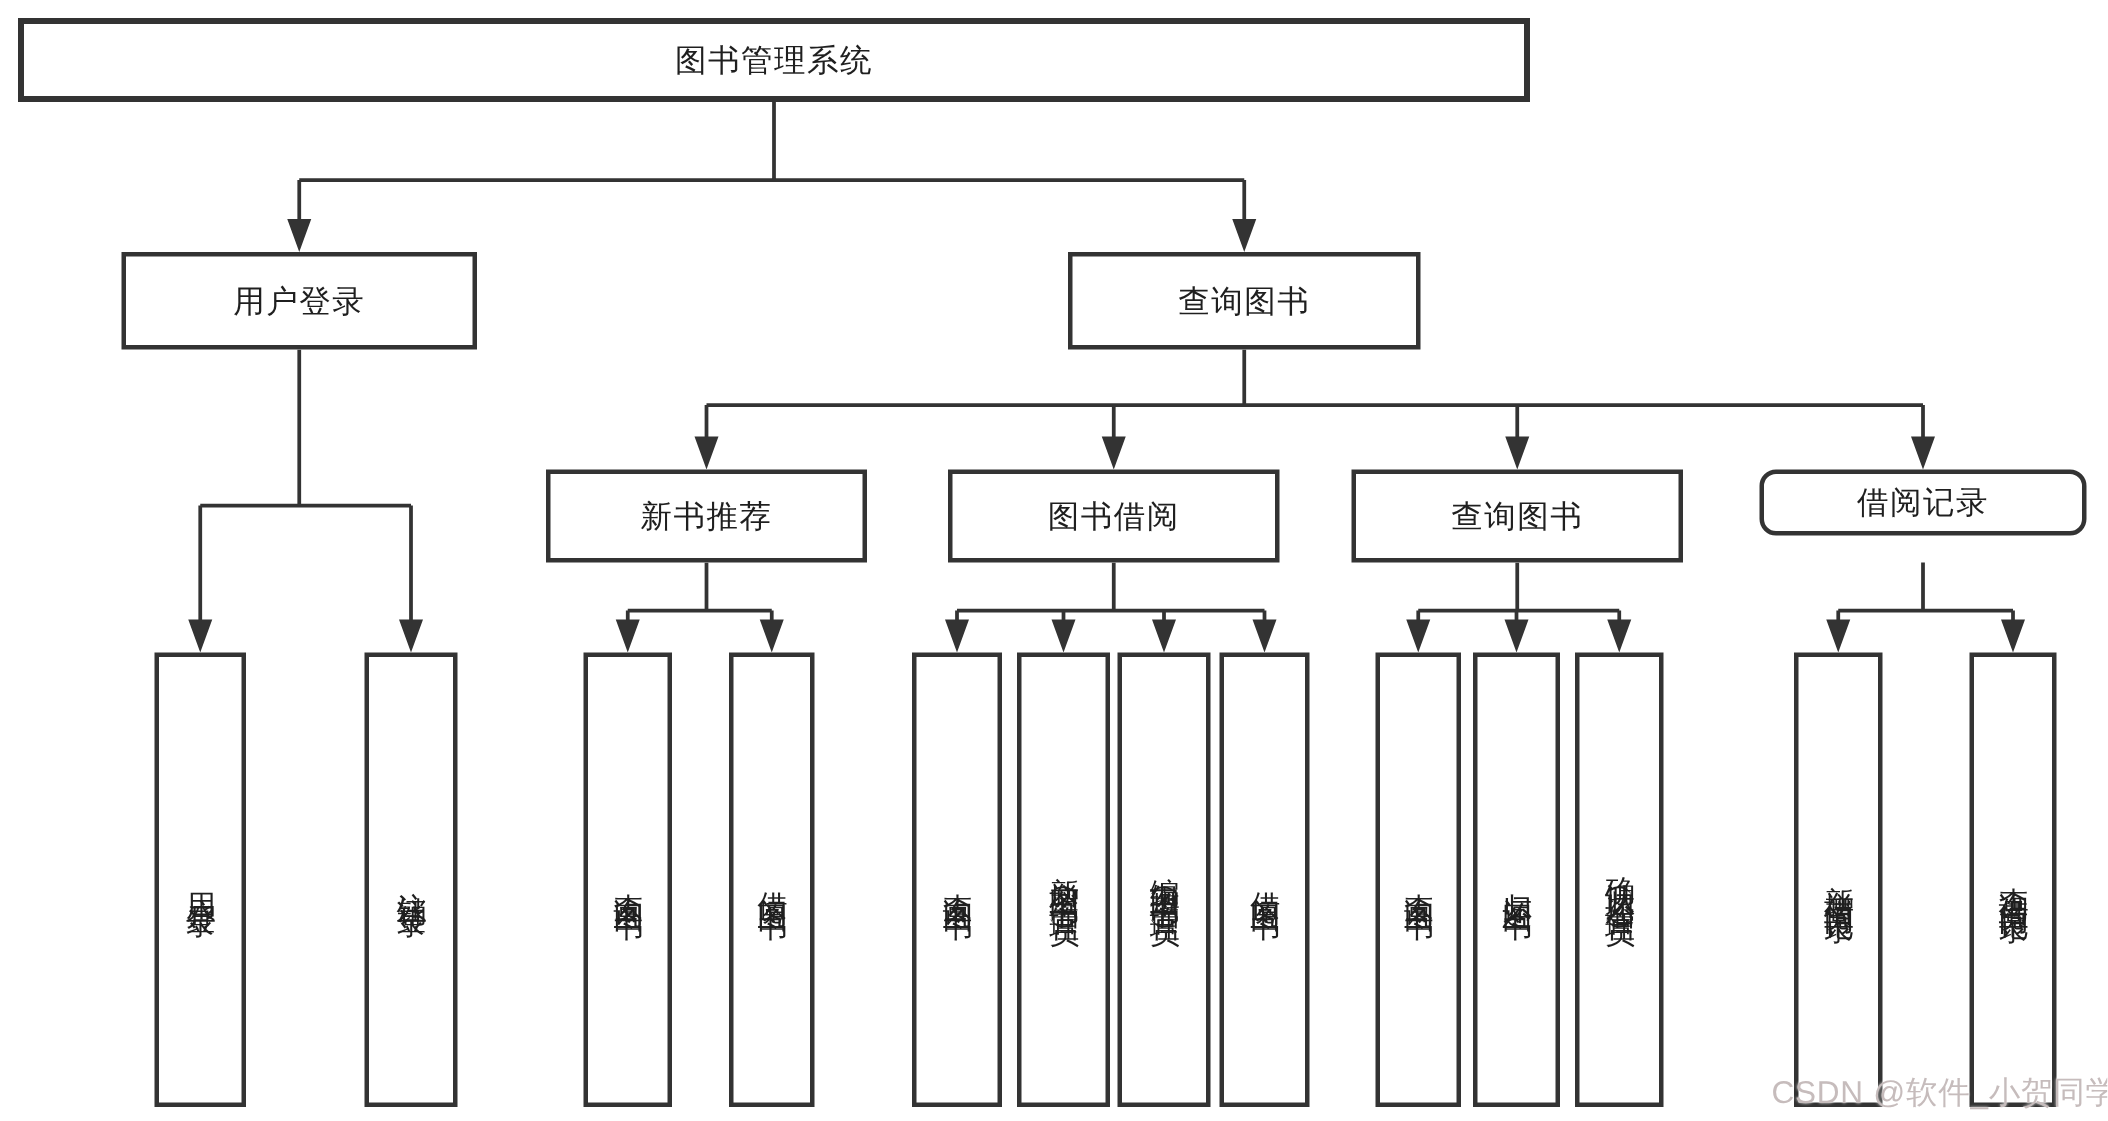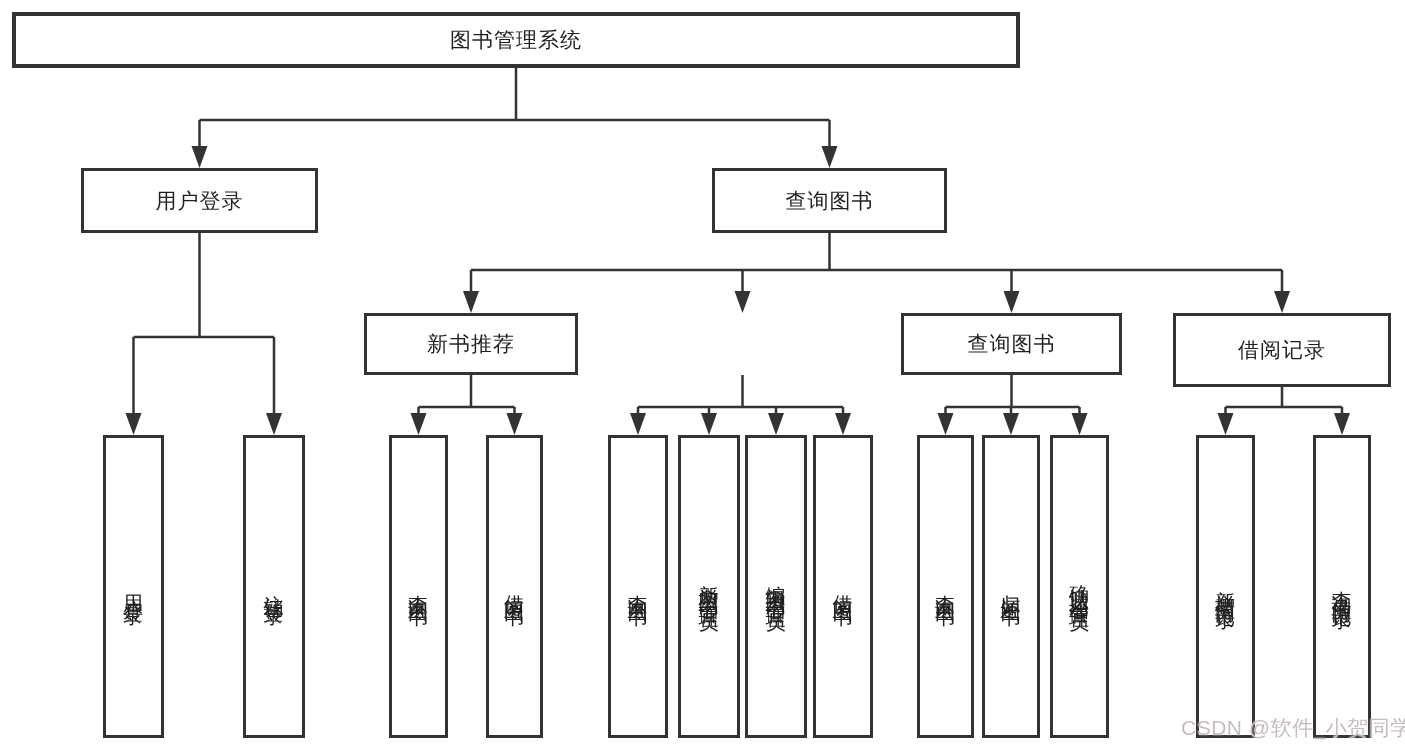--- a/index.html
+++ b/index.html
@@ -69,22 +69,23 @@
       M937.5,413 h16 L945.5,435 z M1003,413 h16 L1011,435 z M1071.5,413 h16 L1079.5,435 z
       M1217.5,413 h16 L1225.5,435 z M1334,413 h16 L1342,435 z"></path>
   </svg>
 
   <div class="node root" style="left:12px;top:12px;width:1008px;height:56px;">图书管理系统</div>
 
   <div class="node" style="left:81px;top:168px;width:237px;height:65px;">用户登录</div>
   <div class="node" style="left:712px;top:168px;width:235px;height:65px;">查询图书</div>
 
   <div class="node" style="left:364px;top:313px;width:214px;height:62px;">新书推荐</div>
+  <div class="node" style="left:632px;top:313px;width:221px;height:62px;">图书借阅</div>
   <div class="node" style="left:901px;top:313px;width:221px;height:62px;">查询图书</div>
-  <div class="node" style="left:1173px;top:313px;width:218px;height:74px;">借阅记录</div>
+  <div class="node" style="left:1173px;top:313px;width:218px;height:44px;border-radius:11px;">借阅记录</div>
 
   <div class="node v" style="left:103px;top:435px;width:61px;height:303px;">用户登录</div>
   <div class="node v" style="left:243px;top:435px;width:62px;height:303px;">注销登录</div>
 
   <div class="node v" style="left:389px;top:435px;width:59px;height:303px;">查询图书</div>
   <div class="node v" style="left:486px;top:435px;width:57px;height:303px;">借阅图书</div>
 
   <div class="node v" style="left:608px;top:435px;width:60px;height:303px;">查询图书</div>
   <div class="node v" style="left:678px;top:435px;width:62px;height:303px;">新增图书（管理员）</div>
   <div class="node v" style="left:745px;top:435px;width:62px;height:303px;">编辑图书（管理员）</div>

